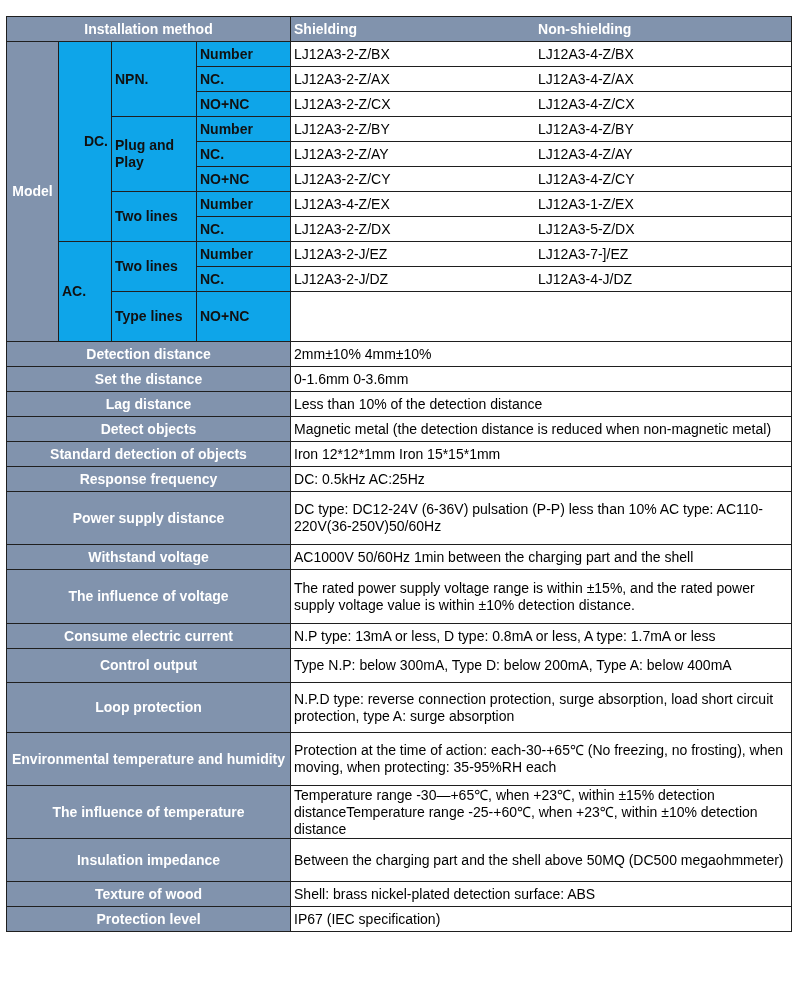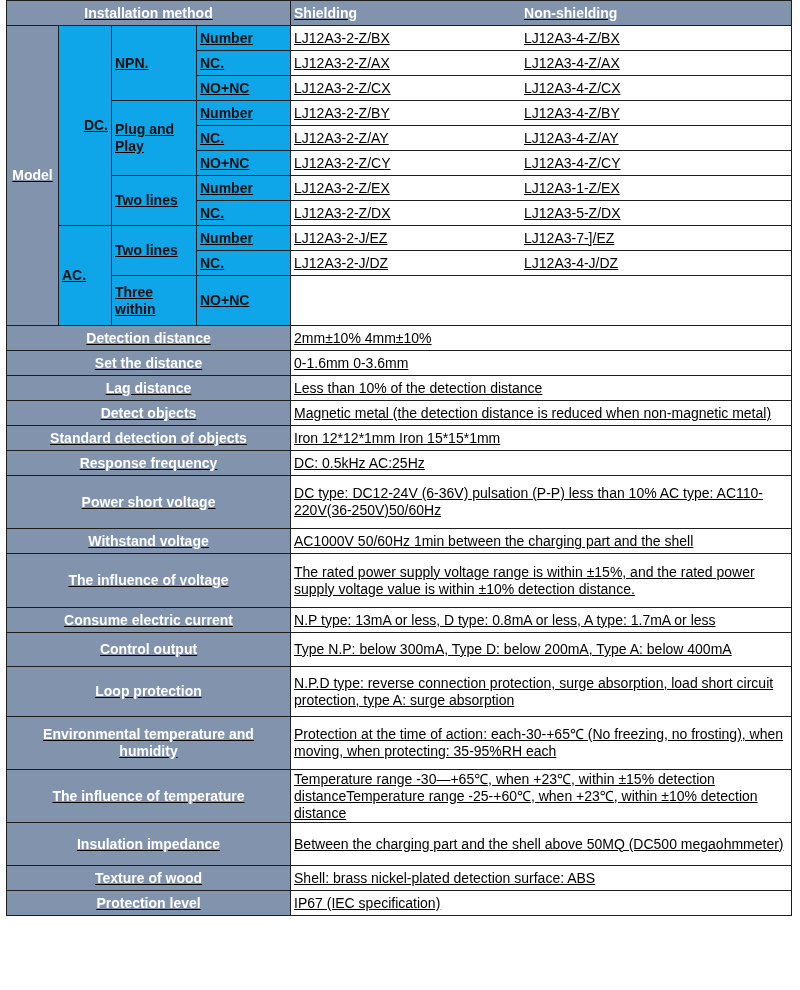--- a/index.html
+++ b/index.html
@@ -1,28 +1,28 @@
 <!DOCTYPE html>
 <html><head>
 <meta charset="utf-8">
 <style>
   html, body { margin: 0; padding: 0; background: #ffffff; }
   body { width: 800px; height: 990px; position: relative; overflow: hidden;
          font-family: "Liberation Sans", sans-serif; }
-  table.spec { position: absolute; left: 6px; top: 0; width: 785px;
-               border-collapse: collapse; table-layout: fixed; text-decoration: underline; }
+  table.spec { position: absolute; left: 6px; top: 16px; width: 785px;
+               border-collapse: collapse; table-layout: fixed; }
   table.spec td { border: 1.5px solid #1f1f1f; padding: 0 3px; font-size: 14px;
                   color: #000; vertical-align: middle; line-height: 17px; }
   .blue { background: #8193ad; color: #ffffff !important; font-weight: bold;
           text-align: center; }
   .peach { background: #0ea5e9; font-weight: bold; color: #111 !important; }
   .val { background: #ffffff; }
   .hdr { height: 25px; }
   .r26 { height: 25px; }
-  .two { display: flex; }
+  .two { display: flex; gap: 14px; }
   .two span { display: inline-block; }
   .two .c1 { width: 230px; }
   .left { text-align: left !important; }
 </style>
 </head>
 <body>
 
 <table class="spec">
   <colgroup>
     <col style="width:52px">
@@ -100,21 +100,21 @@
             <span>LJ12A3-4-Z/CY</span>
           </div>
         </td>
   </tr>
 
   <tr class="r26">
     <td class="peach" rowspan="2">Two lines</td>
     <td class="peach">Number</td>
     <td class="val">
           <div class="two">
-            <span class="c1">LJ12A3-2-Z/EX</span>
+            <span class="c1">LJ12A3-4-Z/EX</span>
             <span>LJ12A3-1-Z/EX</span>
           </div>
         </td>
   </tr>
   <tr class="r26">
     <td class="peach">NC.</td>
     <td class="val">
           <div class="two">
             <span class="c1">LJ12A3-2-Z/DX</span>
             <span>LJ12A3-5-Z/DX</span>
@@ -137,21 +137,21 @@
     <td class="peach">NC.</td>
     <td class="val">
           <div class="two">
             <span class="c1">LJ12A3-2-J/DZ</span>
             <span>LJ12A3-4-J/DZ</span>
           </div>
         </td>
   </tr>
 
   <tr style="height:25px">
-    <td class="peach" rowspan="2">Three within</td>
+    <td class="peach" rowspan="2">Type lines</td>
     <td class="peach" rowspan="2">NO+NC</td>
     <td class="val" rowspan="2"></td>
   </tr>
   <tr style="height:25px"></tr>
 
   <tr style="height:25px">
     <td class="blue" colspan="4">Detection distance</td>
     <td class="val">2mm±10% 4mm±10%</td>
   </tr>
   <tr style="height:25px">
@@ -168,21 +168,21 @@
   </tr>
   <tr style="height:25px">
     <td class="blue" colspan="4">Standard detection of objects</td>
     <td class="val">Iron 12*12*1mm Iron 15*15*1mm</td>
   </tr>
   <tr style="height:25px">
     <td class="blue" colspan="4">Response frequency</td>
     <td class="val">DC: 0.5kHz AC:25Hz</td>
   </tr>
   <tr style="height:53px">
-    <td class="blue" colspan="4">Power short voltage</td>
+    <td class="blue" colspan="4">Power supply distance</td>
     <td class="val">DC type: DC12-24V (6-36V) pulsation (P-P) less than 10% AC type: AC110-220V(36-250V)50/60Hz</td>
   </tr>
   <tr style="height:25px">
     <td class="blue" colspan="4">Withstand voltage</td>
     <td class="val">AC1000V 50/60Hz 1min between the charging part and the shell</td>
   </tr>
   <tr style="height:54px">
     <td class="blue" colspan="4">The influence of voltage</td>
     <td class="val">The rated power supply voltage range is within ±15%, and the rated power supply voltage value is within ±10% detection distance.</td>
   </tr>
@@ -192,21 +192,21 @@
   </tr>
   <tr style="height:34px">
     <td class="blue" colspan="4">Control output</td>
     <td class="val">Type N.P: below 300mA, Type D: below 200mA, Type A: below 400mA</td>
   </tr>
   <tr style="height:50px">
     <td class="blue" colspan="4">Loop protection</td>
     <td class="val">N.P.D type: reverse connection protection, surge absorption, load short circuit protection, type A: surge absorption</td>
   </tr>
   <tr style="height:53px">
-    <td class="blue" colspan="4" style="padding:0 10px">Environmental temperature and humidity</td>
+    <td class="blue" colspan="4" style="padding:0 1px">Environmental temperature and humidity</td>
     <td class="val">Protection at the time of action: each-30-+65℃ (No freezing, no frosting), when moving, when protecting: 35-95%RH each</td>
   </tr>
   <tr style="height:53px">
     <td class="blue" colspan="4">The influence of temperature</td>
     <td class="val">Temperature range -30—+65℃, when +23℃, within ±15% detection distanceTemperature range -25-+60℃, when +23℃, within ±10% detection distance</td>
   </tr>
   <tr style="height:43px">
     <td class="blue" colspan="4">Insulation impedance</td>
     <td class="val">Between the charging part and the shell above 50MQ (DC500 megaohmmeter)</td>
   </tr>

